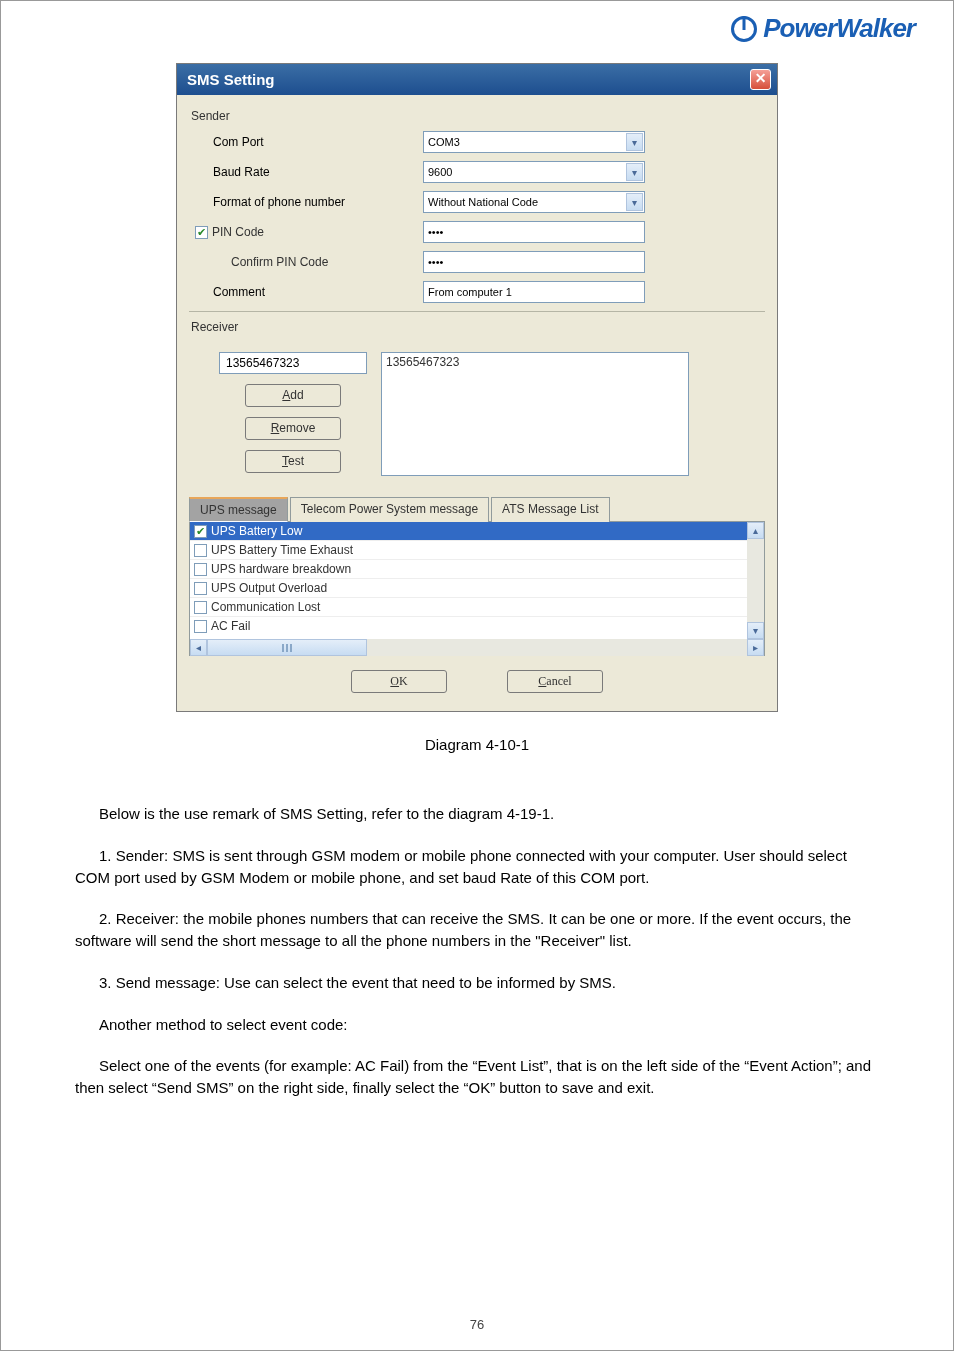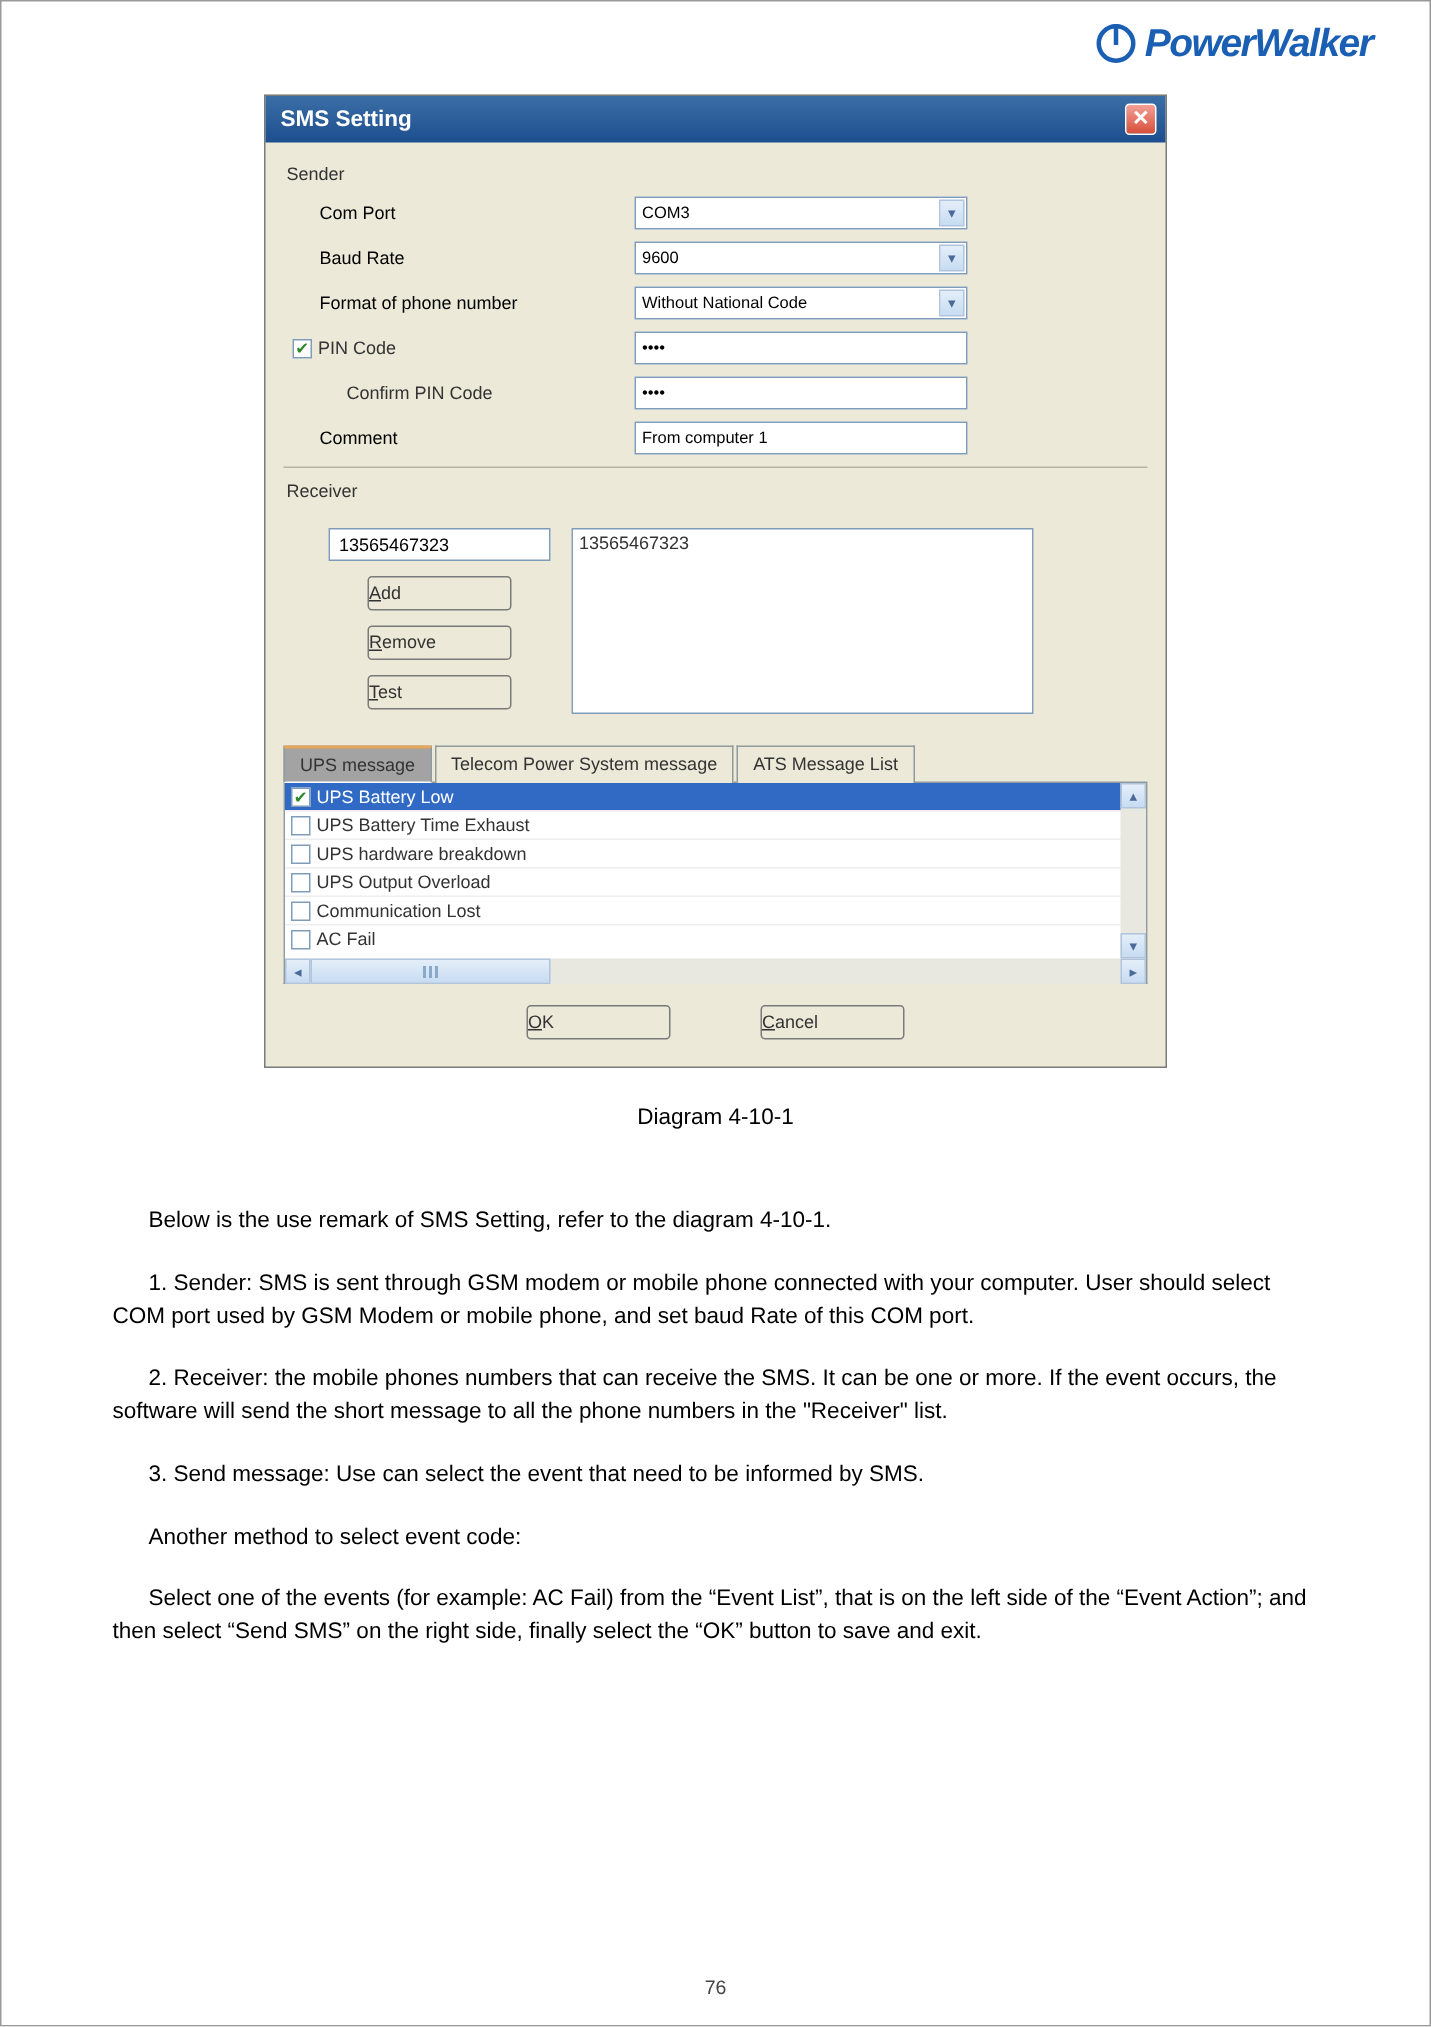--- a/index.html
+++ b/index.html
@@ -175,20 +175,21 @@
   }
   .btn {
     width: 96px;
     height: 23px;
     border: 1px solid #7a7a7a;
     background: #ece9d8;
     border-radius: 3px;
     font-family: inherit;
     font-size: 12px;
     cursor: pointer;
+    text-align: center;
     line-height: 21px;
   }
   .btn .u { text-decoration: underline; }
   .listbox {
     width: 308px;
     height: 124px;
     border: 1px solid #7f9db9;
     background: #fff;
     padding: 2px 4px;
     font-size: 12px;
@@ -299,20 +300,21 @@
     justify-content: center;
     font-size: 10px;
     color: #4a6a99;
     cursor: pointer;
   }
   .dialog-buttons {
     display: flex;
     justify-content: center;
     gap: 60px;
     padding: 14px 0 4px 0;
+    font-family: Liberation Serif, serif;
   }
   .caption {
     text-align: center;
     font-size: 15px;
     color: #000;
     margin: 24px 0 0 0;
   }
   .body-text {
     font-size: 15px;
     color: #000;
@@ -456,21 +458,21 @@
       <div class="dialog-buttons">
         <div class="btn"><span class="u">O</span>K</div>
         <div class="btn"><span class="u">C</span>ancel</div>
       </div>
     </div>
   </div>
 
   <div class="caption">Diagram 4-10-1</div>
 
   <div class="body-text">
-    <p class="first">Below is the use remark of SMS Setting, refer to the diagram 4-10-1.</p>
+    <p class="first">Below is the use remark of SMS Setting, refer to the diagram 4-19-1.</p>
     <p class="indent">1. Sender: SMS is sent through GSM modem or mobile phone connected with your computer. User should select COM port used by GSM Modem or mobile phone, and set baud Rate of this COM port.</p>
     <p class="indent">2. Receiver: the mobile phones numbers that can receive the SMS. It can be one or more. If the event occurs, the software will send the short message to all the phone numbers in the "Receiver" list.</p>
     <p class="indent">3. Send message: Use can select the event that need to be informed by SMS.</p>
     <p class="indent">Another method to select event code:</p>
     <p class="indent">Select one of the events (for example: AC Fail) from the “Event List”, that is on the left side of the “Event Action”; and then select “Send SMS” on the right side, finally select the “OK” button to save and exit.</p>
   </div>
 
   <div class="page-num">76</div>
 </div>
 

